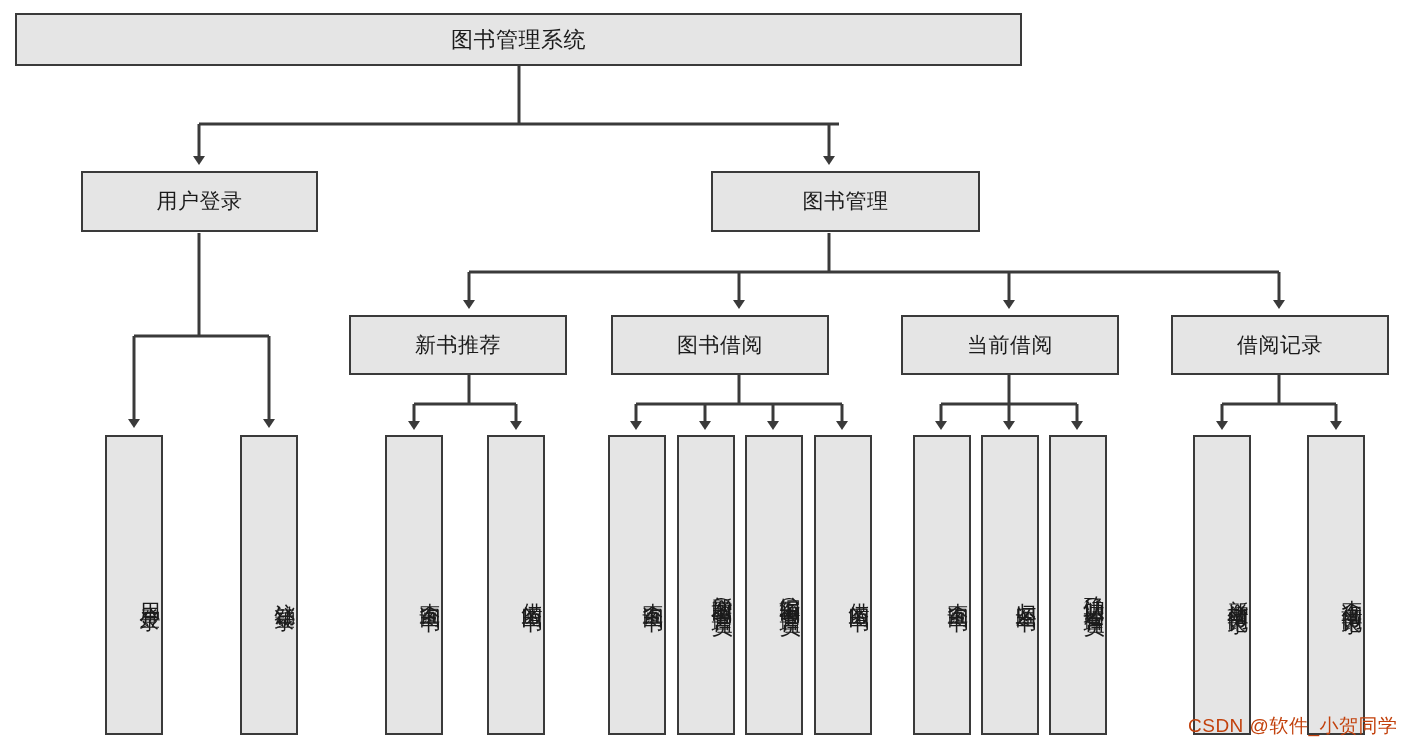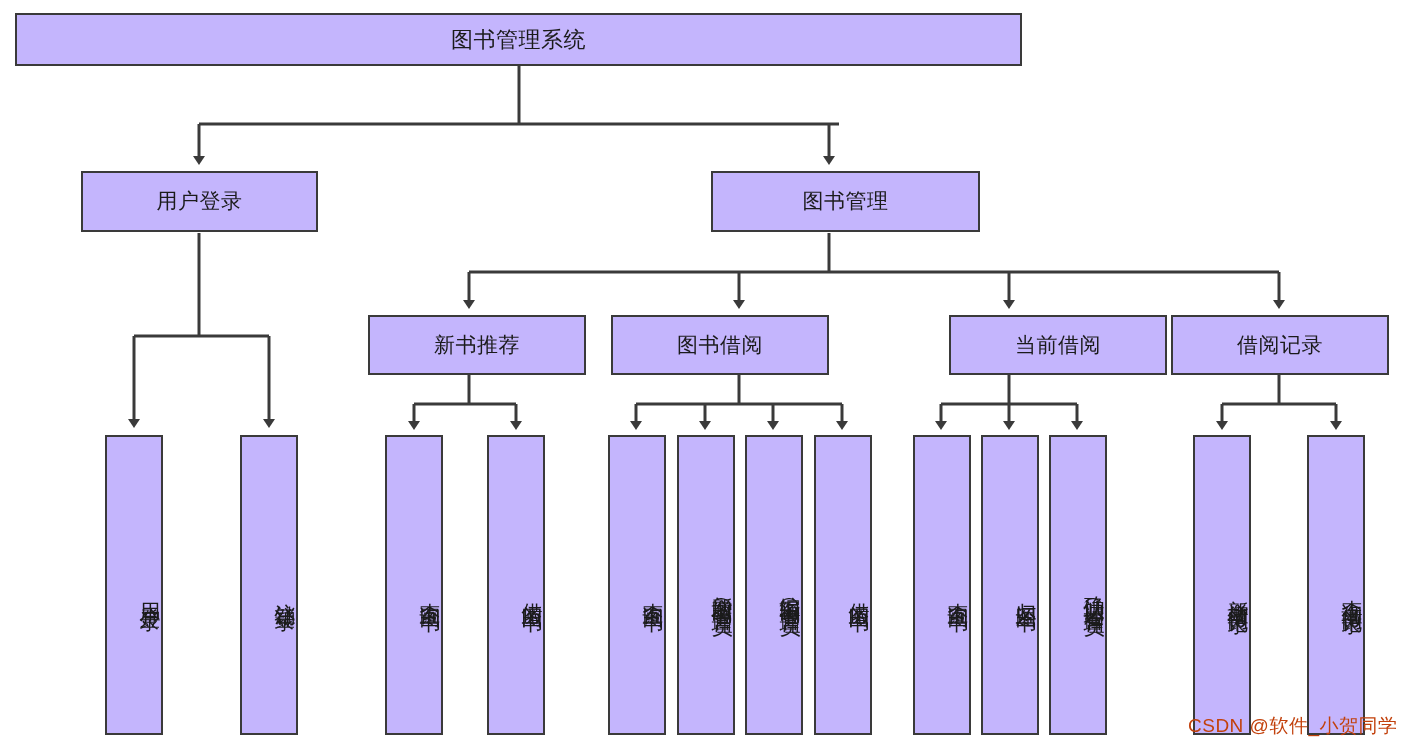--- a/index.html
+++ b/index.html
@@ -22,21 +22,21 @@
     left: 0;
     top: 0;
     width: 1405px;
     height: 747px;
     pointer-events: none;
   }
   .node {
     position: absolute;
     box-sizing: border-box;
     border: 2.5px solid #3a3a3a;
-    background: #c4b5fd;
+    background: #e5e5e5;
     display: flex;
     align-items: center;
     justify-content: center;
     color: #1b1b1b;
     font-size: 21px;
     line-height: 1.15;
     letter-spacing: 0.5px;
   }
   .node.root {
     font-size: 22px;
@@ -125,27 +125,27 @@
     <span>图书管理系统</span>
   </div>
 
   <div class="node" style="left:81px; top:171px; width:237px; height:61px;">
     <span>用户登录</span>
   </div>
   <div class="node" style="left:711px; top:171px; width:269px; height:61px;">
     <span>图书管理</span>
   </div>
 
-  <div class="node" style="left:368px; top:315px; width:218px; height:60px;">
+  <div class="node" style="left:349px; top:315px; width:218px; height:60px;">
     <span>新书推荐</span>
   </div>
   <div class="node" style="left:611px; top:315px; width:218px; height:60px;">
     <span>图书借阅</span>
   </div>
-  <div class="node" style="left:901px; top:315px; width:218px; height:60px;margin-left:48px;">
+  <div class="node" style="left:901px; top:315px; width:218px; height:60px;">
     <span>当前借阅</span>
   </div>
   <div class="node" style="left:1171px; top:315px; width:218px; height:60px;">
     <span>借阅记录</span>
   </div>
 
   <div class="node leaf" style="left:105px; top:435px; width:58px; height:300px;">
     <span class="vtext">用户登录</span>
   </div>
   <div class="node leaf" style="left:240px; top:435px; width:58px; height:300px;">

